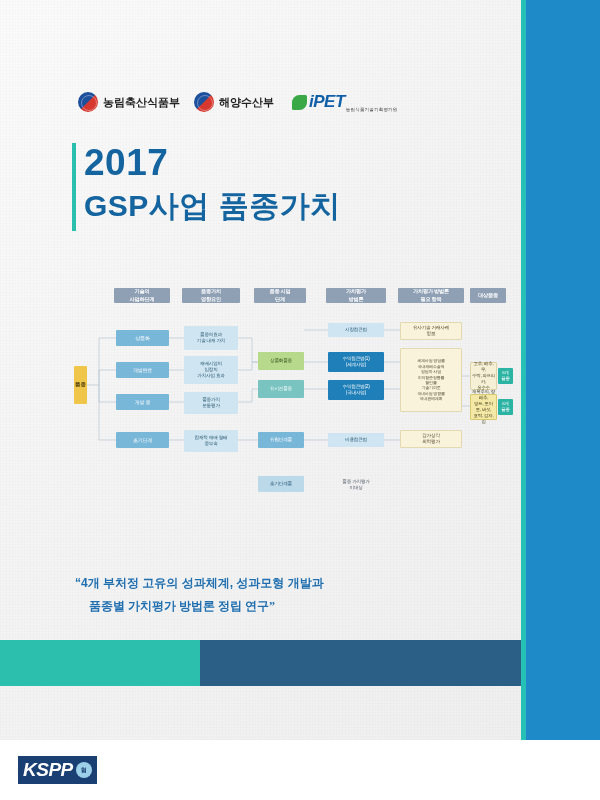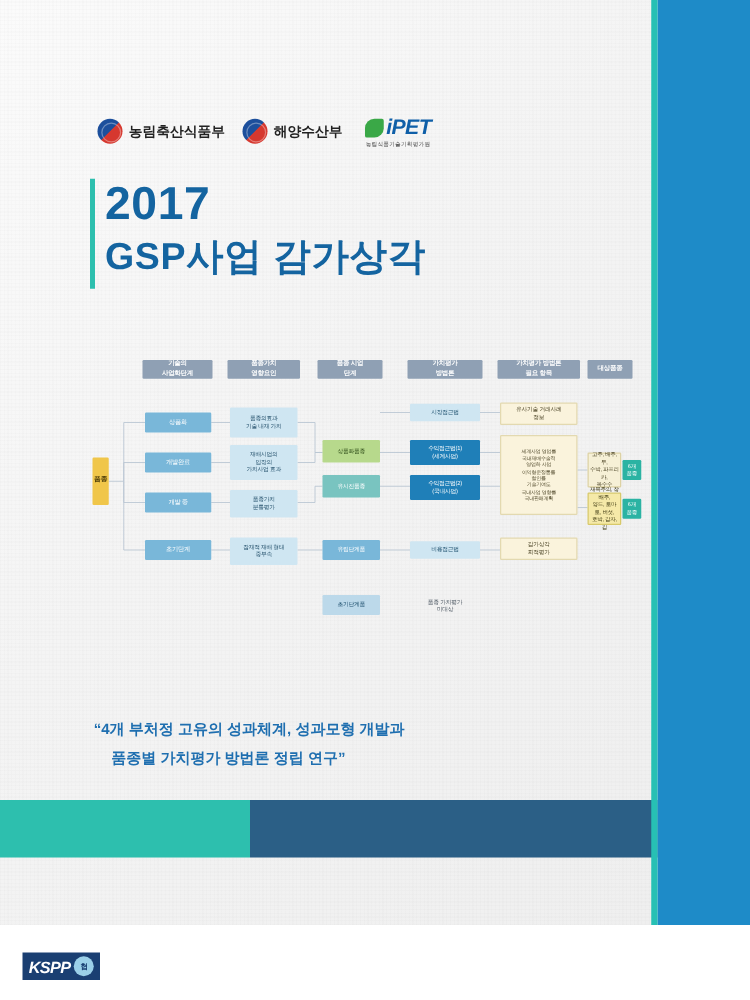--- a/index.html
+++ b/index.html
@@ -149,22 +149,22 @@
     border: 1px solid rgba(255,255,255,0.35);
   }
   .ministry-label {
     font-size: 11px;
     font-weight: bold;
     color: #222222;
     white-space: nowrap;
   }
   .ipet-logo {
     display: flex;
-    flex-direction: column;
-    align-items: center;
+    flex-direction: row;
+    align-items: flex-end;
     gap: 1px;
     margin-left: 4px;
   }
   .ipet-mark {
     display: flex;
     align-items: center;
     gap: 2px;
   }
   .ipet-leaf {
     width: 15px;
@@ -217,21 +217,21 @@
     gap: 8px;
   }
   .kspp-badge {
     display: flex;
     align-items: center;
     background: #1a3f72;
     padding: 3px 5px;
   }
   .kspp-text {
     color: #ffffff;
-    font-size: 13px;
+    font-size: 19px;
     font-weight: bold;
     font-style: italic;
     letter-spacing: -0.5px;
   }
   .kspp-circle {
     width: 16px;
     height: 16px;
     border-radius: 50%;
     background: #9bd0e8;
     margin-left: 3px;
@@ -401,21 +401,21 @@
         <div class="ipet-leaf"></div>
         <div class="ipet-text">iPET</div>
       </div>
       <div class="ipet-sub">농림식품기술기획평가원</div>
     </div>
   </div>
 
   <div class="title-rule"></div>
   <div class="title-wrap">
     <div class="title-year">2017</div>
-    <div class="title-main">GSP사업 감가상각</div>
+    <div class="title-main">GSP사업 품종가치</div>
   </div>
 
   <div class="diagram">
     <svg width="440" height="240">
       <g stroke="#b9c6d2" stroke-width="0.7" fill="none">
 
         <path d="M21,97 L33,97"></path>
         <path d="M33,97 L33,50 L50,50"></path>
         <path d="M33,97 L33,82 L50,82"></path>
         <path d="M33,97 L33,114 L50,114"></path>
@@ -522,21 +522,21 @@
 호박, 감자, 김</div>
     <div class="node badge" style="left:432px; top:111px; width:15px; height:16px; white-space:pre-line;">6개
 품종</div>
 
     <div class="node" style="left:262px; top:190px; width:56px; height:14px; color:#4a5560; white-space:pre-line;">품종 가치평가
 미대상</div>
   </div>
 
   <div class="quote">
     <div>“4개 부처정 고유의 성과체계, 성과모형 개발과</div>
-    <div style="padding-left:14px;">품종별 가치평가 방법론 정립 연구”</div>
+    <div style="padding-left:14px;font-family:Liberation Serif, serif;">품종별 가치평가 방법론 정립 연구”</div>
   </div>
 
   <div class="footer">
     <div class="footer-inner">
       <div class="kspp-badge">
         <span class="kspp-text">KSPP</span>
         <span class="kspp-circle">협</span>
       </div>
     </div>
   </div>

